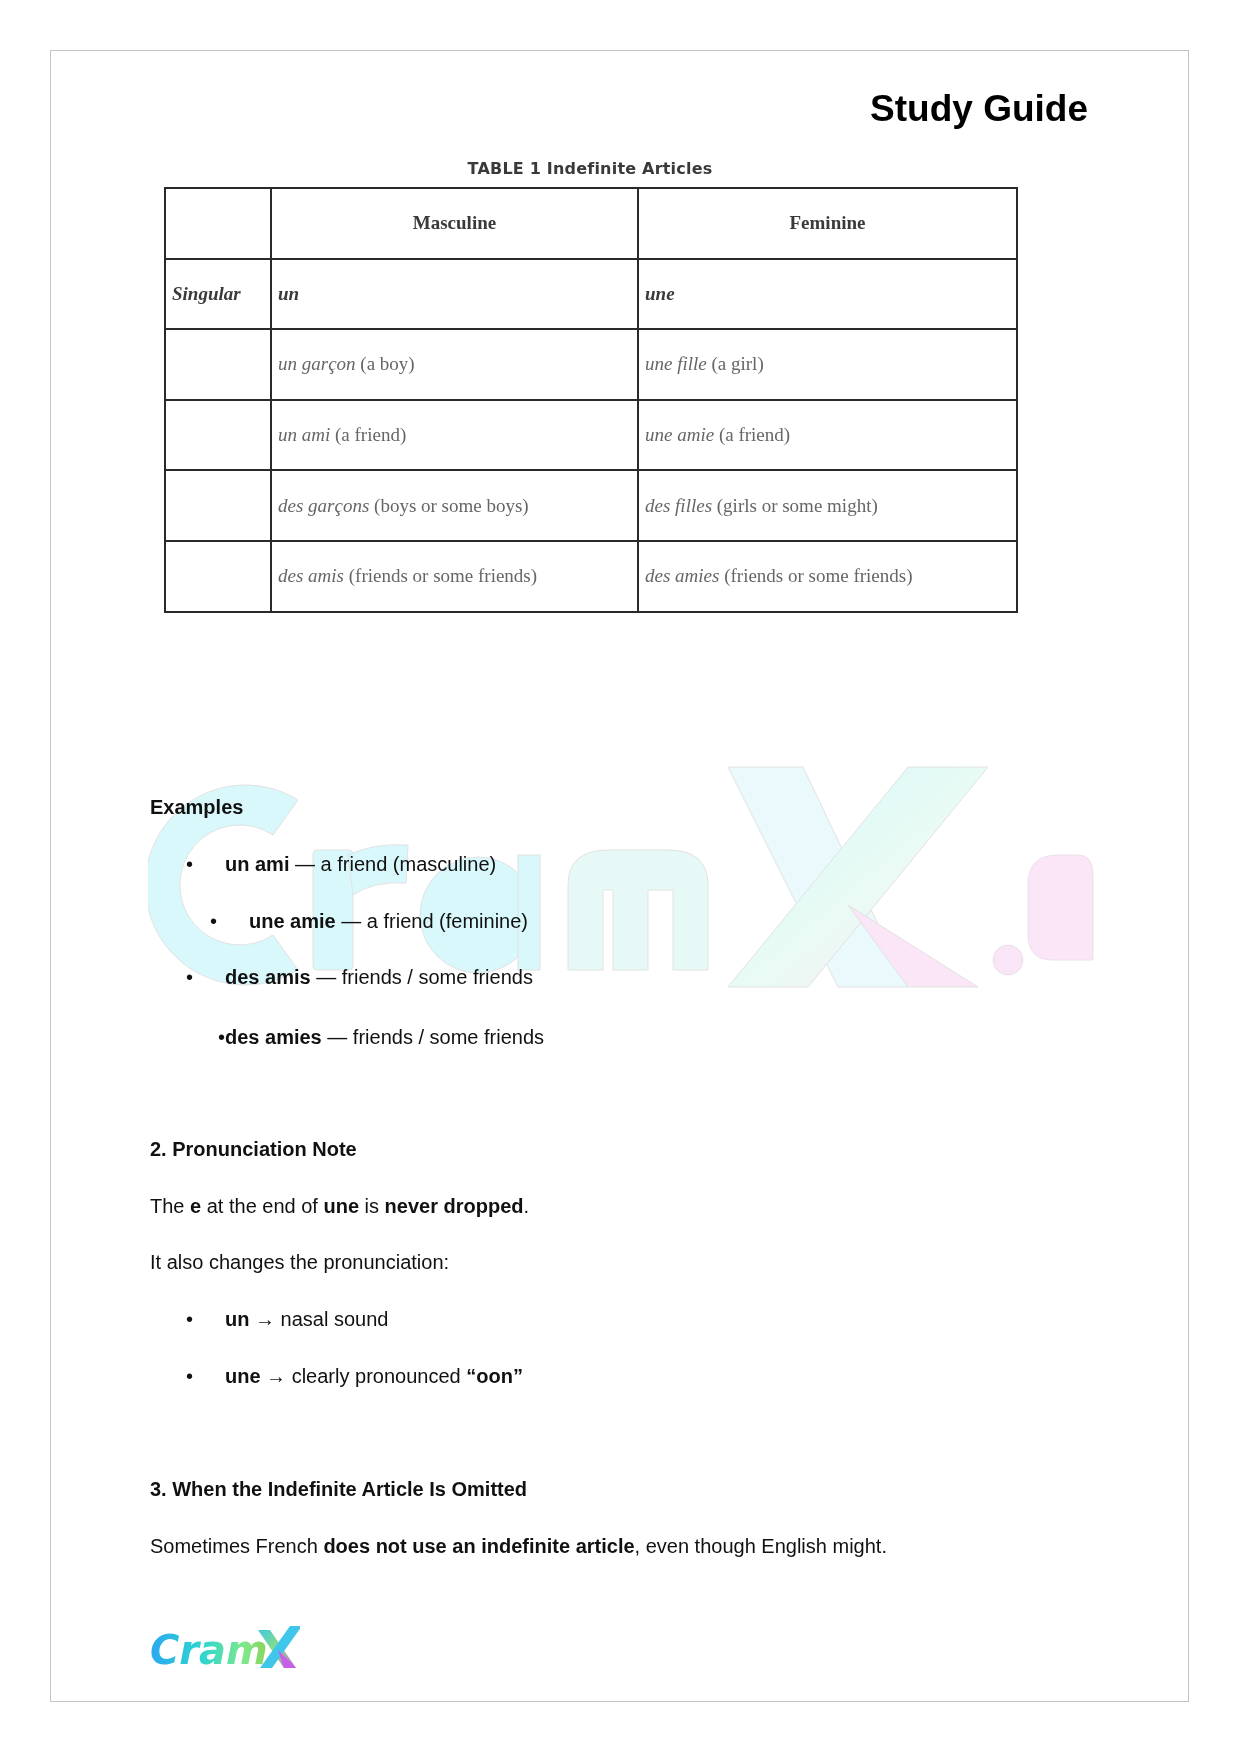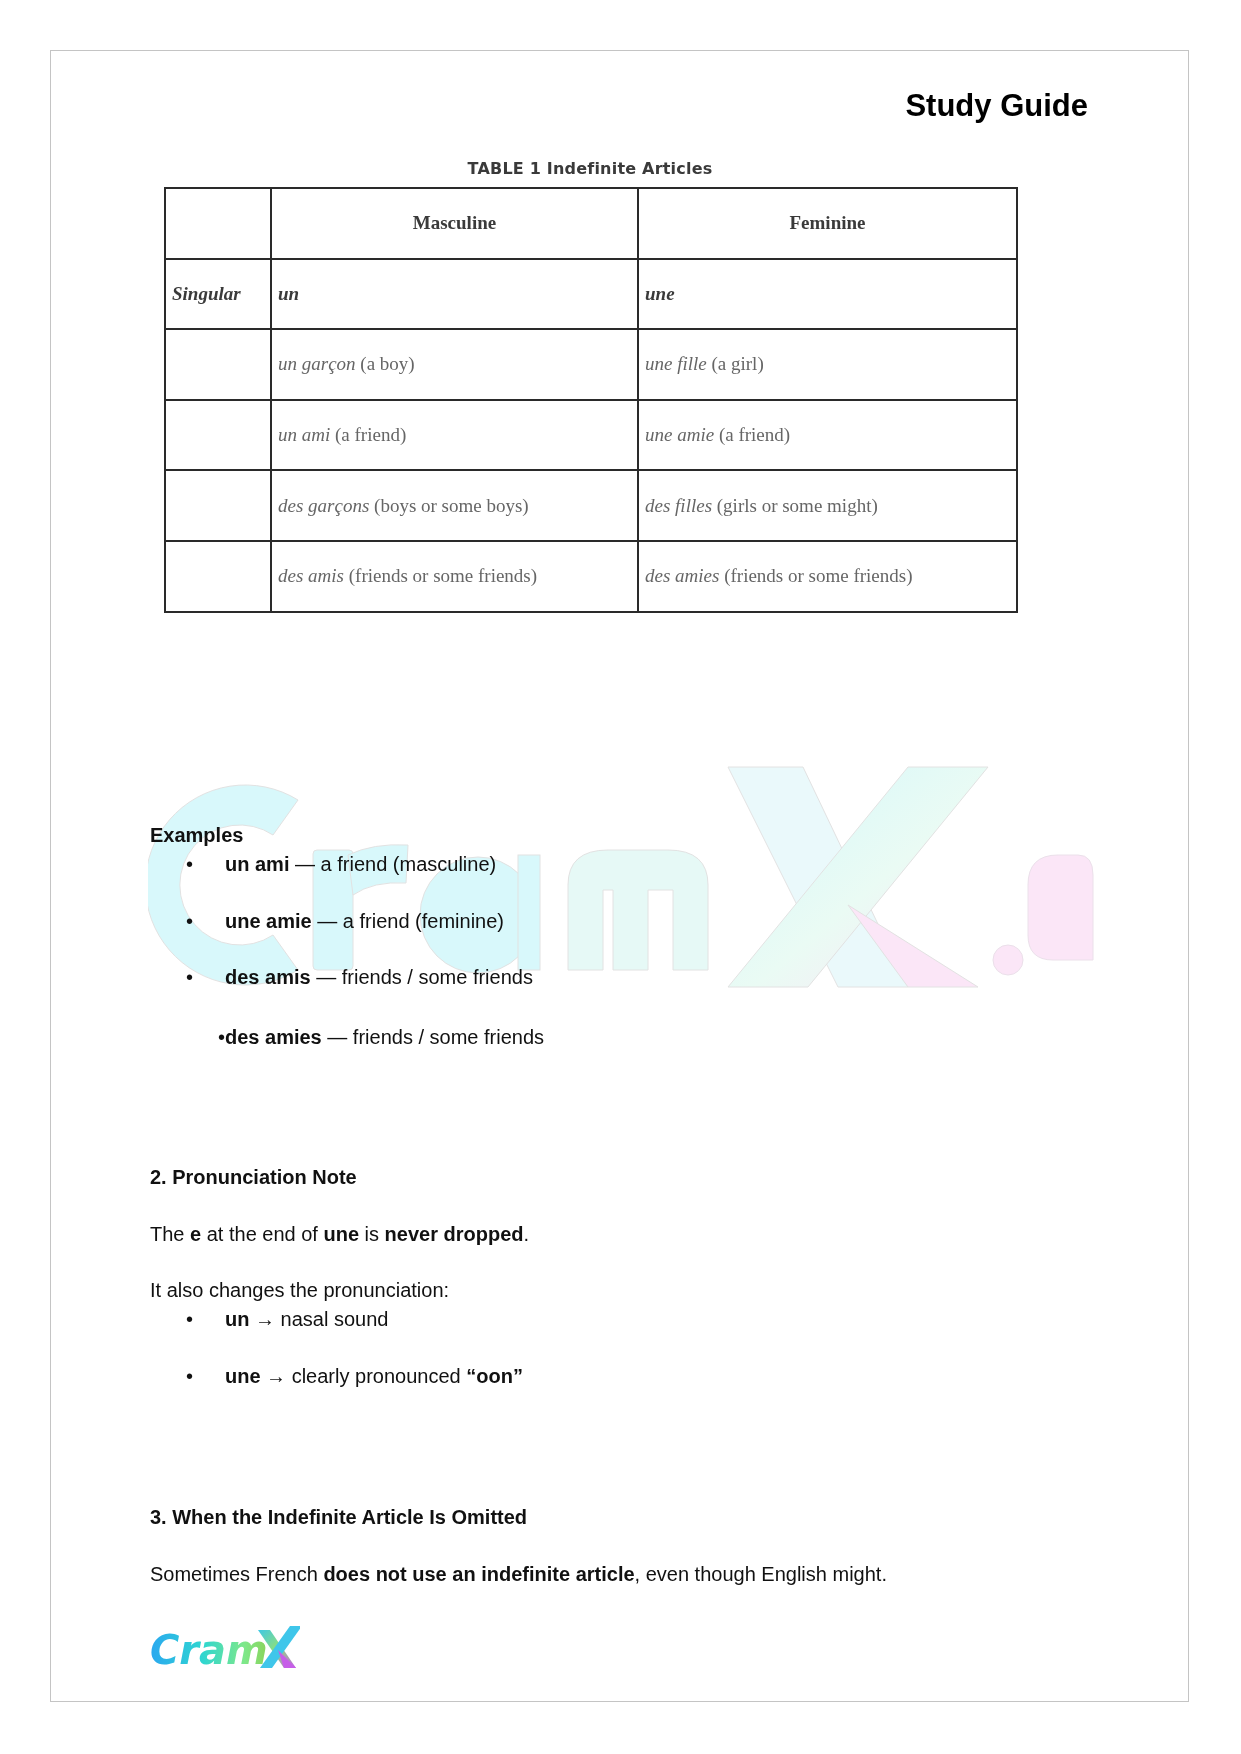--- a/index.html
+++ b/index.html
@@ -1,20 +1,20 @@
 <!DOCTYPE html>
 <html><head>
   <meta charset="utf-8">
   <style>
     html, body { margin: 0; padding: 0; background: #ffffff; }
     body { width: 1241px; height: 1754px; position: relative; overflow: hidden;
            font-family: "Liberation Sans", sans-serif; color: #111; }
     .page-border { position: absolute; left: 50px; top: 50px; width: 1139px; height: 1652px;
                    border: 1.5px solid #c4c4c4; box-sizing: border-box; }
-    .doc-title { position: absolute; right: 153px; top: 88px; font-size: 31px; font-weight: bold;
+    .doc-title { position: absolute; right: 153px; top: 88px; font-size: 37px; font-weight: bold;
                  color: #000; white-space: nowrap; }
 
     
     .watermark { position: absolute; left: 148px; top: 755px; width: 950px; height: 240px;
                  pointer-events: none; }
     .watermark svg { width: 100%; height: 100%; }
 
     
     .table-caption { position: absolute; left: 164px; width: 852px; top: 159px; text-align: center;
                      font-family: "DejaVu Sans", sans-serif; font-weight: bold; font-size: 16px;
@@ -26,21 +26,21 @@
                      padding: 0 6px; text-align: left; vertical-align: middle; white-space: nowrap;
                      overflow: hidden; }
     table.articles th { text-align: center; font-weight: bold; color: #3a3a3a; }
     col.c0 { width: 106px; } col.c1 { width: 367px; } col.c2 { width: 379px; }
     .rowlabel { font-weight: bold; font-style: italic; color: #3a3a3a; }
     .article { font-weight: bold; font-style: italic; color: #3a3a3a; }
     .fr { font-style: italic; color: #666; }
     .en { color: #666; }
 
     
-    .text { position: absolute; left: 150px; font-size: 20px; color: #111; white-space: nowrap; margin-top: 28px; }
+    .text { position: absolute; left: 150px; font-size: 20px; color: #111; white-space: nowrap; }
     .heading { font-weight: bold; }
     .bullet { position: absolute; left: 186px; font-size: 20px; white-space: nowrap; }
     .bullet .dot { display: inline-block; width: 39px; }
     b { font-weight: bold; }
 
     .footer-logo { position: absolute; left: 150px; top: 1622px; font-style: italic; }
   </style>
 </head>
 <body>
 
@@ -123,21 +123,21 @@
       <circle cx="935" cy="90" r="0"></circle>
     </g>
   </svg>
 </div>
 
 <div class="text heading" style="top:796px;">Examples</div>
 
 <div class="bullet" style="top:853px;">
   <span class="dot">•</span><b>un ami</b><span> — a friend (masculine)</span>
 </div>
-<div class="bullet" style="top:910px;">
+<div class="bullet" style="top:910px;margin-left:24px;">
   <span class="dot">•</span><b>une amie</b><span> — a friend (feminine)</span>
 </div>
 <div class="bullet" style="top:966px;">
   <span class="dot">•</span><b>des amis</b><span> — friends / some friends</span>
 </div>
 <div class="bullet" style="top:1026px;text-align:right;">
   <span class="dot">•</span><b>des amies</b><span> — friends / some friends</span>
 </div>
 
 <div class="text heading" style="top:1138px;">2. Pronunciation Note</div>

